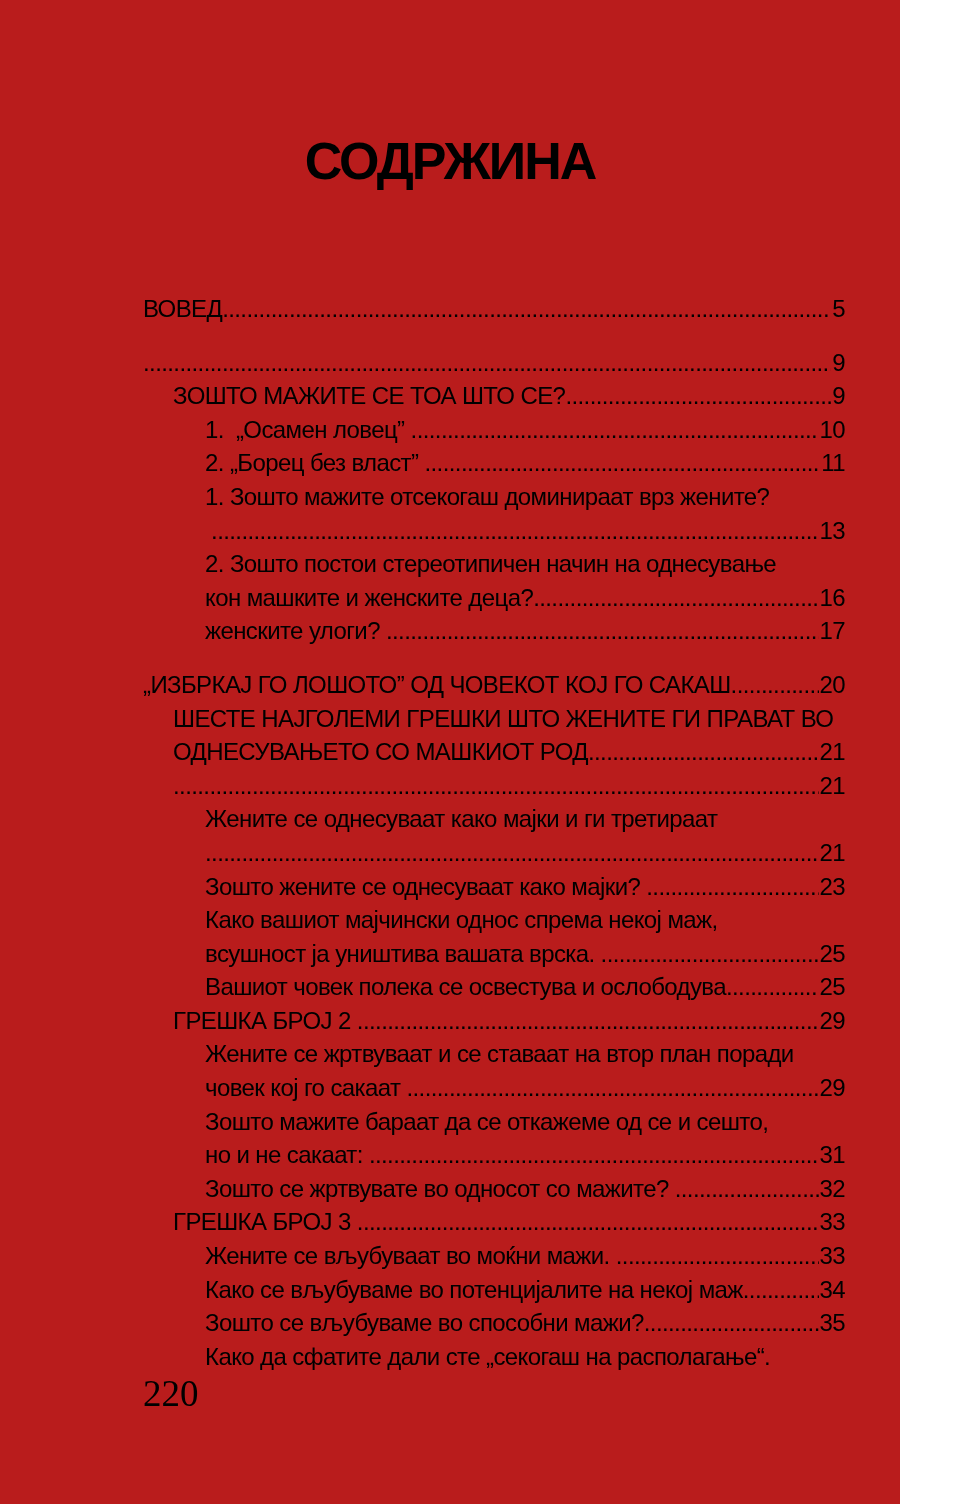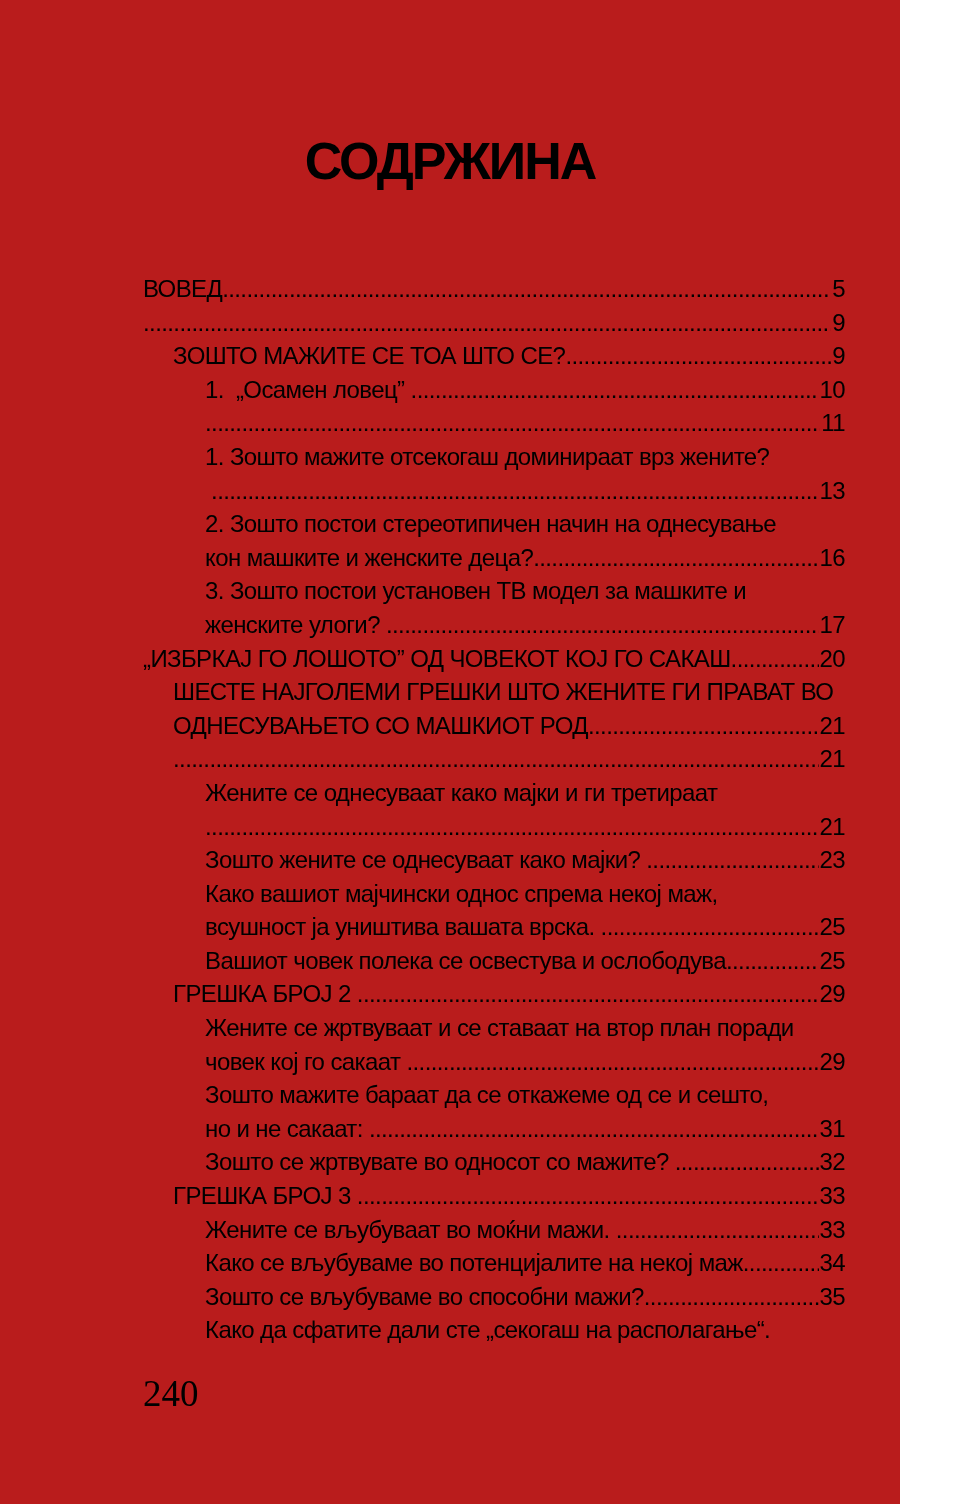--- a/index.html
+++ b/index.html
@@ -33,21 +33,21 @@
     line-height: 33.6px;
     letter-spacing: -0.6px;
     color: #000000;
   }
   .row {
     display: flex;
     align-items: baseline;
     height: 33.6px;
     white-space: pre;
   }
-  .i0 { padding-left: 0; }
+  .i0 { padding-left: 0; margin-top: 20px; }
   .i1 { padding-left: 30px; text-align: right; }
   .i2 { padding-left: 62px; }
   .t  { flex: 0 0 auto; white-space: pre; }
   .leader {
     flex: 1 1 auto;
     min-width: 0;
     overflow: hidden;
     white-space: pre;
   }
   .leader::after {
@@ -66,26 +66,25 @@
 </head>
 <body>
 
 <div class="page">
   <h1 class="title">СОДРЖИНА</h1>
   <div class="toc" id="toc">
       <div class="row i0"><span class="t">ВОВЕД</span><span class="leader"></span><span class="pg">5</span></div>
       <div class="row i0"><span class="leader"></span><span class="pg">9</span></div>
       <div class="row i1"><span class="t">ЗОШТО МАЖИТЕ СЕ ТОА ШТО СЕ?</span><span class="leader"></span><span class="pg">9</span></div>
       <div class="row i2"><span class="t">1.  „Осамен ловец” </span><span class="leader"></span><span class="pg">10</span></div>
-      <div class="row i2"><span class="leader"></span><span class="pg">11</span></div>
+      <div class="row i2"><span class="t">2. „Борец без власт” </span><span class="leader"></span><span class="pg">11</span></div>
       <div class="row i2"><span class="t">1. Зошто мажите отсекогаш доминираат врз жените?</span></div>
       <div class="row i2"><span class="t"> </span><span class="leader"></span><span class="pg">13</span></div>
       <div class="row i2"><span class="t">2. Зошто постои стереотипичен начин на однесување</span></div>
       <div class="row i2"><span class="t">кон машките и женските деца?</span><span class="leader"></span><span class="pg">16</span></div>
-      <div class="row i2"><span class="t">3. Зошто постои установен ТВ модел за машките и</span></div>
       <div class="row i2"><span class="t">женските улоги? </span><span class="leader"></span><span class="pg">17</span></div>
       <div class="row i0"><span class="t">„ИЗБРКАЈ ГО ЛОШОТО” ОД ЧОВЕКОТ КОЈ ГО САКАШ</span><span class="leader"></span><span class="pg">20</span></div>
       <div class="row i1"><span class="t">ШЕСТЕ НАЈГОЛЕМИ ГРЕШКИ ШТО ЖЕНИТЕ ГИ ПРАВАТ ВО</span></div>
       <div class="row i1"><span class="t">ОДНЕСУВАЊЕТО СО МАШКИОТ РОД</span><span class="leader"></span><span class="pg">21</span></div>
       <div class="row i1"><span class="leader"></span><span class="pg">21</span></div>
       <div class="row i2"><span class="t">Жените се однесуваат како мајки и ги третираат</span></div>
       <div class="row i2"><span class="leader"></span><span class="pg">21</span></div>
       <div class="row i2"><span class="t">Зошто жените се однесуваат како мајки? </span><span class="leader"></span><span class="pg">23</span></div>
       <div class="row i2"><span class="t">Како вашиот мајчински однос спрема некој маж,</span></div>
       <div class="row i2"><span class="t">всушност ја уништива вашата врска. </span><span class="leader"></span><span class="pg">25</span></div>
@@ -95,14 +94,14 @@
       <div class="row i2"><span class="t">човек кој го сакаат </span><span class="leader"></span><span class="pg">29</span></div>
       <div class="row i2"><span class="t">Зошто мажите бараат да се откажеме од се и сешто,</span></div>
       <div class="row i2"><span class="t">но и не сакаат: </span><span class="leader"></span><span class="pg">31</span></div>
       <div class="row i2"><span class="t">Зошто се жртвувате во односот со мажите? </span><span class="leader"></span><span class="pg">32</span></div>
       <div class="row i1"><span class="t">ГРЕШКА БРОЈ 3 </span><span class="leader"></span><span class="pg">33</span></div>
       <div class="row i2"><span class="t">Жените се вљубуваат во моќни мажи. </span><span class="leader"></span><span class="pg">33</span></div>
       <div class="row i2"><span class="t">Како се вљубуваме во потенцијалите на некој маж</span><span class="leader"></span><span class="pg">34</span></div>
       <div class="row i2"><span class="t">Зошто се вљубуваме во способни мажи?</span><span class="leader"></span><span class="pg">35</span></div>
       <div class="row i2"><span class="t">Како да сфатите дали сте „секогаш на располагање“.</span></div>
     </div>
-  <div class="folio">240</div>
+  <div class="folio">220</div>
 </div>
 
 </body></html>

